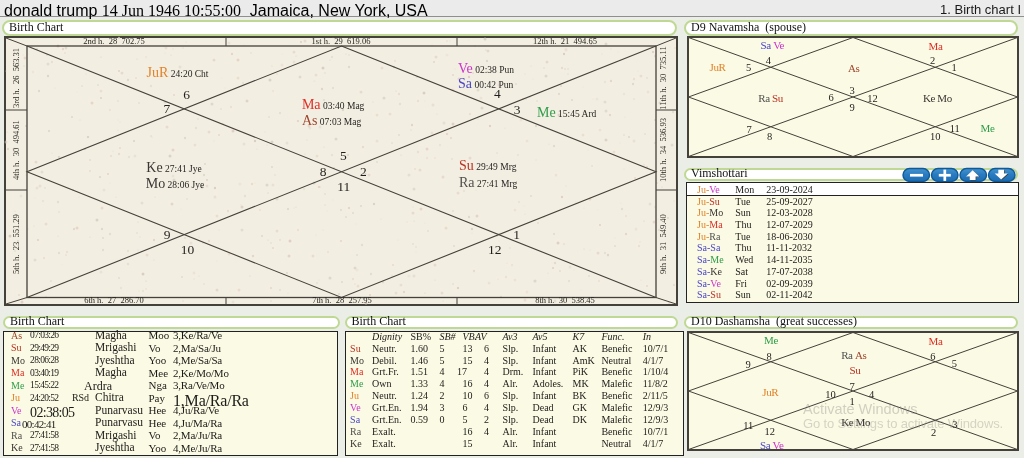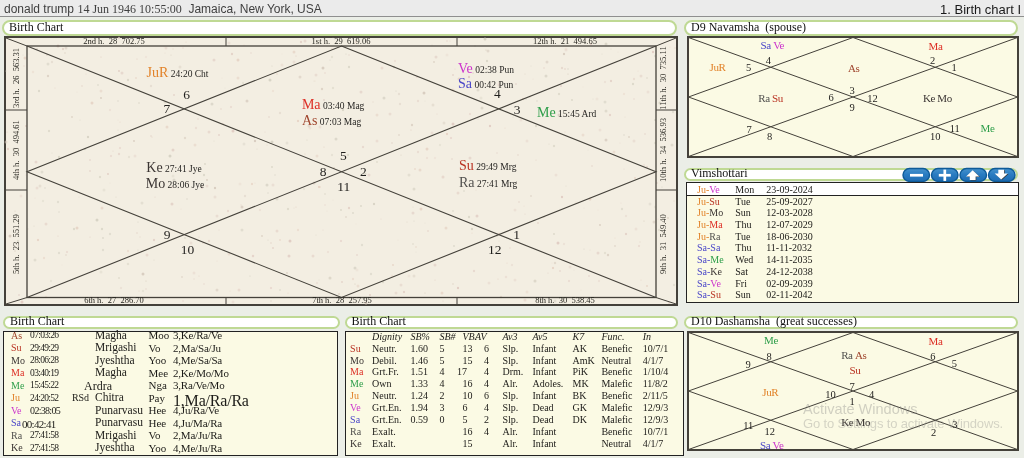--- a/index.html
+++ b/index.html
@@ -1,20 +1,20 @@
 <!DOCTYPE html>
 <html><head><meta charset="utf-8">
 <style>
 html,body{margin:0;padding:0}
 body{width:1024px;height:458px;position:relative;overflow:hidden;background:#ebeee7;font-family:"Liberation Serif",serif}
 .sans{font-family:"Liberation Sans",sans-serif}
 </style></head>
 <body>
 <div class="sans" style="position:absolute;left:0;top:0;width:1024px;height:17px;background:#ebebeb;border-bottom:1px solid #8f8f8f;box-sizing:border-box"></div>
-<div style="position:absolute;left:4px;top:2px;font-size:12px;color:#404040;white-space:pre"><span class="sans">donald trump </span><span>14 Jun 1946 10:55:00</span><span class="sans">&nbsp; Jamaica, New York, USA</span></div>
+<div style="position:absolute;left:4px;top:2px;font-size:16px;color:#000000;white-space:pre"><span class="sans">donald trump </span><span>14 Jun 1946 10:55:00</span><span class="sans">&nbsp; Jamaica, New York, USA</span></div>
 <div class="sans" style="position:absolute;right:3px;top:2px;font-size:13px;color:#1a1a1a">1. Birth chart I</div>
 <div style="position:absolute;left:2px;top:20px;width:675px;height:15.5px;background:#fff;border:2px solid #bfd994;border-radius:9px;box-sizing:border-box;">
     <div style="position:absolute;left:5px;top:50%;transform:translateY(-55%);font-size:12px;color:#111;white-space:pre">Birth Chart</div>
   </div>
 <div style="position:absolute;left:684px;top:20px;width:334px;height:15.5px;background:#fff;border:2px solid #bfd994;border-radius:9px;box-sizing:border-box;">
     <div style="position:absolute;left:5px;top:50%;transform:translateY(-55%);font-size:12px;color:#111;white-space:pre">D9 Navamsha&nbsp; (spouse)</div>
   </div>
 <div style="position:absolute;left:684px;top:167.5px;width:334px;height:13.5px;background:#fff;border:2px solid #bfd994;border-radius:9px;box-sizing:border-box;">
     <div style="position:absolute;left:5px;top:50%;transform:translateY(-55%);font-size:12px;color:#111;white-space:pre">Vimshottari</div>
   </div>
@@ -844,21 +844,21 @@
     <div style="position:absolute;left:48.3px;top:48.7px;line-height:1">Tue</div>
     <div style="position:absolute;left:79.2px;top:48.7px;line-height:1">18-06-2030</div>
     <div style="position:absolute;left:10px;top:60.4px;line-height:1;white-space:pre"><span style="color:#4a46c8">Sa-</span><span style="color:#4a46c8">Sa</span></div>
     <div style="position:absolute;left:48.3px;top:60.4px;line-height:1">Thu</div>
     <div style="position:absolute;left:79.2px;top:60.4px;line-height:1">11-11-2032</div>
     <div style="position:absolute;left:10px;top:72.1px;line-height:1;white-space:pre"><span style="color:#4a46c8">Sa-</span><span style="color:#2e9e4a">Me</span></div>
     <div style="position:absolute;left:48.3px;top:72.1px;line-height:1">Wed</div>
     <div style="position:absolute;left:79.2px;top:72.1px;line-height:1">14-11-2035</div>
     <div style="position:absolute;left:10px;top:83.9px;line-height:1;white-space:pre"><span style="color:#4a46c8">Sa-</span><span style="color:#3b3533">Ke</span></div>
     <div style="position:absolute;left:48.3px;top:83.9px;line-height:1">Sat</div>
-    <div style="position:absolute;left:79.2px;top:83.9px;line-height:1">24-12-2038</div>
+    <div style="position:absolute;left:79.2px;top:83.9px;line-height:1">17-07-2038</div>
     <div style="position:absolute;left:10px;top:95.6px;line-height:1;white-space:pre"><span style="color:#4a46c8">Sa-</span><span style="color:#cc33cc">Ve</span></div>
     <div style="position:absolute;left:48.3px;top:95.6px;line-height:1">Fri</div>
     <div style="position:absolute;left:79.2px;top:95.6px;line-height:1">02-09-2039</div>
     <div style="position:absolute;left:10px;top:107.3px;line-height:1;white-space:pre"><span style="color:#4a46c8">Sa-</span><span style="color:#b93222">Su</span></div>
     <div style="position:absolute;left:48.3px;top:107.3px;line-height:1">Sun</div>
     <div style="position:absolute;left:79.2px;top:107.3px;line-height:1">02-11-2042</div>
   </div>
 <div style="position:absolute;left:3px;top:331px;width:335px;height:124.5px;background:#fbfae4;border:1.5px solid #222;box-sizing:border-box;color:#1c1b18">
     <div style="position:absolute;left:7px;top:-1.1px;font-size:10px;line-height:1;color:#a0462e">As</div>
     <div style="position:absolute;left:26.1px;top:-0.7px;font-size:9.5px;line-height:1;white-space:pre;letter-spacing:-0.7px">07:03:26</div>
@@ -885,21 +885,21 @@
     <div style="position:absolute;left:80px;top:47.7px;font-size:12px;line-height:1;white-space:pre">Ardra</div>
     <div style="position:absolute;left:144.5px;top:48.1px;font-size:11px;line-height:1;white-space:pre">Nga</div>
     <div style="position:absolute;left:169px;top:48.1px;font-size:11px;line-height:1;white-space:pre;letter-spacing:-0.2px">3,Ra/Ve/Mo</div>
     <div style="position:absolute;left:7px;top:61.4px;font-size:10px;line-height:1;color:#e2832a">Ju</div>
     <div style="position:absolute;left:26.1px;top:61.8px;font-size:9.5px;line-height:1;white-space:pre;letter-spacing:-0.7px">24:20:52</div>
     <div style="position:absolute;left:67.9px;top:61.4px;font-size:10px;line-height:1;white-space:pre">RSd</div>
     <div style="position:absolute;left:91px;top:60.2px;font-size:11.5px;line-height:1;white-space:pre">Chitra</div>
     <div style="position:absolute;left:144.5px;top:60.6px;font-size:11px;line-height:1;white-space:pre">Pay</div>
     <div style="position:absolute;left:169px;top:60.6px;font-size:16px;line-height:1;white-space:pre;letter-spacing:-0.2px">1,Ma/Ra/Ra</div>
     <div style="position:absolute;left:7px;top:73.9px;font-size:10px;line-height:1;color:#cc33cc">Ve</div>
-    <div style="position:absolute;left:26.1px;top:74.3px;font-size:10px;line-height:1;white-space:pre;letter-spacing:-0.7px">02:38:05</div>
+    <div style="position:absolute;left:26.1px;top:74.3px;font-size:14px;line-height:1;white-space:pre;letter-spacing:-0.7px">02:38:05</div>
     <div style="position:absolute;left:91px;top:72.7px;font-size:11.5px;line-height:1;white-space:pre">Punarvasu</div>
     <div style="position:absolute;left:144.5px;top:73.1px;font-size:11px;line-height:1;white-space:pre">Hee</div>
     <div style="position:absolute;left:169px;top:73.1px;font-size:11px;line-height:1;white-space:pre;letter-spacing:-0.2px">4,Ju/Ra/Ve</div>
     <div style="position:absolute;left:7px;top:86.4px;font-size:10px;line-height:1;color:#4a46c8">Sa</div>
     <div style="position:absolute;left:18px;top:86.8px;font-size:11px;line-height:1;white-space:pre;letter-spacing:-0.7px">00:42:41</div>
     <div style="position:absolute;left:91px;top:85.2px;font-size:11.5px;line-height:1;white-space:pre">Punarvasu</div>
     <div style="position:absolute;left:144.5px;top:85.6px;font-size:11px;line-height:1;white-space:pre">Hee</div>
     <div style="position:absolute;left:169px;top:85.6px;font-size:11px;line-height:1;white-space:pre;letter-spacing:-0.2px">4,Ju/Ma/Ra</div>
     <div style="position:absolute;left:7px;top:98.9px;font-size:10px;line-height:1;color:#51504e">Ra</div>
     <div style="position:absolute;left:26.1px;top:99.3px;font-size:9.5px;line-height:1;white-space:pre;letter-spacing:-0.7px">27:41:58</div>
@@ -907,21 +907,21 @@
     <div style="position:absolute;left:144.5px;top:98.1px;font-size:11px;line-height:1;white-space:pre">Vo</div>
     <div style="position:absolute;left:169px;top:98.1px;font-size:11px;line-height:1;white-space:pre;letter-spacing:-0.2px">2,Ma/Ju/Ra</div>
     <div style="position:absolute;left:7px;top:111.4px;font-size:10px;line-height:1;color:#3b3533">Ke</div>
     <div style="position:absolute;left:26.1px;top:111.8px;font-size:9.5px;line-height:1;white-space:pre;letter-spacing:-0.7px">27:41:58</div>
     <div style="position:absolute;left:91px;top:110.2px;font-size:11.5px;line-height:1;white-space:pre">Jyeshtha</div>
     <div style="position:absolute;left:144.5px;top:110.6px;font-size:11px;line-height:1;white-space:pre">Yoo</div>
     <div style="position:absolute;left:169px;top:110.6px;font-size:11px;line-height:1;white-space:pre;letter-spacing:-0.2px">4,Me/Ju/Ra</div>
   </div>
 <div style="position:absolute;left:345px;top:331px;width:339px;height:124.5px;background:#fbfae4;border:1.5px solid #222;box-sizing:border-box;font-size:10px;color:#1c1b18">
     <div style="position:absolute;left:26.1px;top:-0.3px;line-height:1;font-style:italic">Dignity</div>
-    <div style="position:absolute;left:64.5px;top:-0.3px;line-height:1;font-style:italic">SB%</div>
+    <div style="position:absolute;left:64.5px;top:-0.3px;line-height:1;">SB%</div>
     <div style="position:absolute;left:93.5px;top:-0.3px;line-height:1;font-style:italic">SB#</div>
     <div style="position:absolute;left:116.5px;top:-0.3px;line-height:1;font-style:italic">VB.</div>
     <div style="position:absolute;left:129px;top:-0.3px;line-height:1;font-style:italic">AV</div>
     <div style="position:absolute;left:156.5px;top:-0.3px;line-height:1;font-style:italic">Av3</div>
     <div style="position:absolute;left:186.5px;top:-0.3px;line-height:1;font-style:italic">Av5</div>
     <div style="position:absolute;left:226.5px;top:-0.3px;line-height:1;font-style:italic">K7</div>
     <div style="position:absolute;left:255.4px;top:-0.3px;line-height:1;font-style:italic">Func.</div>
     <div style="position:absolute;left:296.7px;top:-0.3px;line-height:1;font-style:italic">In</div>
     <div style="position:absolute;left:4.1px;top:11.5px;line-height:1;color:#b93222">Su</div>
     <div style="position:absolute;left:26.1px;top:11.5px;line-height:1;color:#1c1b18">Neutr.</div>

